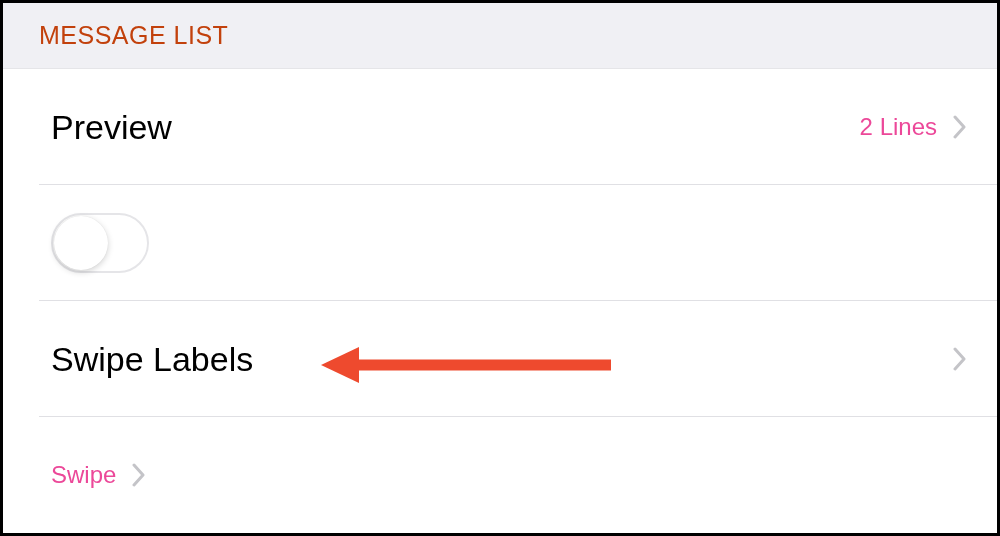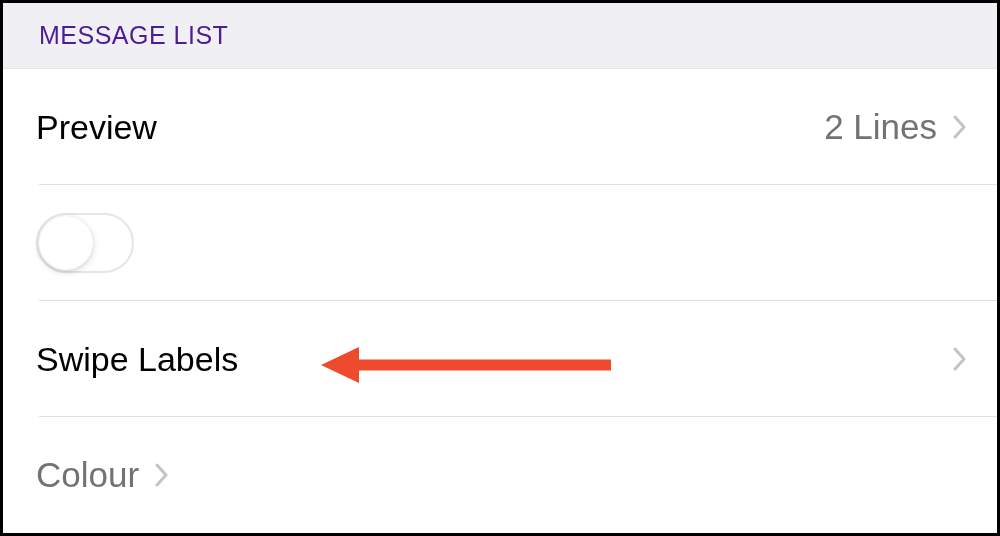--- a/index.html
+++ b/index.html
@@ -25,34 +25,34 @@
     }
     
     .section-header {
       background: #f0f0f4;
       padding: 18px 0 18px 36px;
       border-bottom: 1px solid #e5e5e8;
     }
     
     .section-header-text {
       font-size: 25px;
-      color: #4c1d95;
+      color: #c2410c;
       letter-spacing: 0.5px;
       font-weight: 400;
     }
     
     .list {
       background: #ffffff;
     }
     
     .row {
       display: flex;
       align-items: center;
       justify-content: space-between;
-      padding: 0 28px 0 33px;
+      padding: 0 28px 0 48px;
       height: 116px;
       position: relative;
     }
     
     .row-separator {
       position: absolute;
       bottom: 0;
       left: 36px;
       right: 0;
       height: 1px;
@@ -65,22 +65,22 @@
       font-weight: 400;
     }
     
     .row-right {
       display: flex;
       align-items: center;
       gap: 14px;
     }
     
     .row-value {
-      font-size: 35px;
-      color: #737373;
+      font-size: 24px;
+      color: #ec4899;
       font-weight: 400;
       text-align: center;
     }
     
     .chevron {
       width: 18px;
       height: 30px;
       display: flex;
       align-items: center;
       justify-content: center;
@@ -159,21 +159,21 @@
           <svg viewBox="0 0 14 24" fill="none">
             <path d="M2 2 L11 12 L2 22" stroke="#c4c4c8" stroke-width="3" stroke-linecap="round" stroke-linejoin="round"></path>
           </svg>
         </span>
       </div>
       <div class="row-separator"></div>
     </div>
 
     <div class="row">
       <div class="row-right">
-        <span class="row-value">Colour</span>
+        <span class="row-value">Swipe</span>
         <span class="chevron">
           <svg viewBox="0 0 14 24" fill="none">
             <path d="M2 2 L11 12 L2 22" stroke="#c4c4c8" stroke-width="3" stroke-linecap="round" stroke-linejoin="round"></path>
           </svg>
         </span>
       </div>
     </div>
 
   </div>
 

